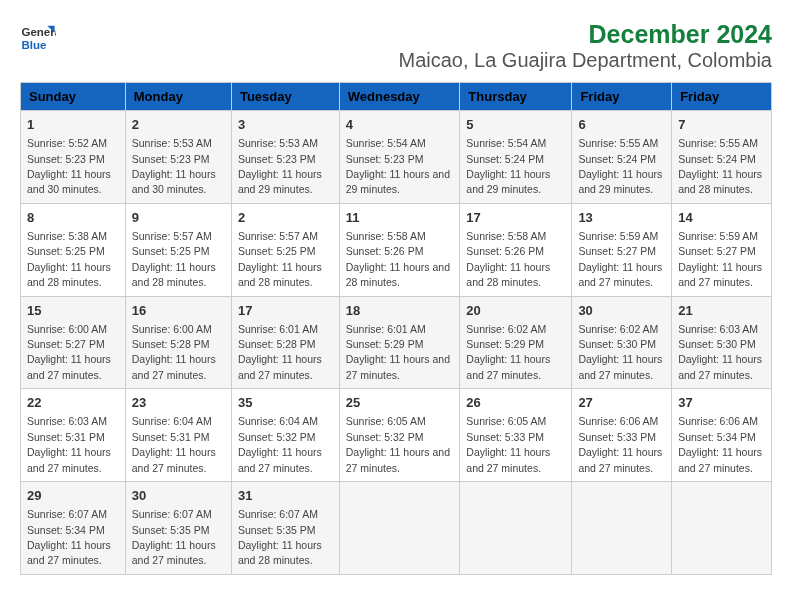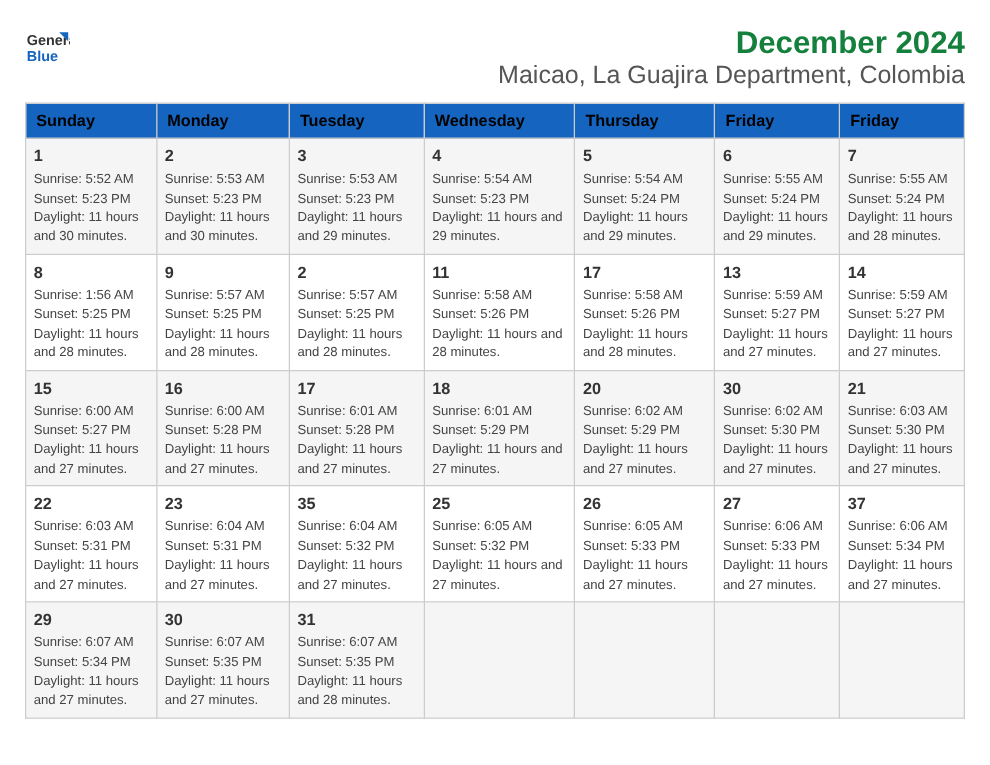--- a/index.html
+++ b/index.html
@@ -112,21 +112,21 @@
   <tr>
         <td><span class="day-num">1</span><span class="day-info">Sunrise: 5:52 AM</span><br><span class="day-info">Sunset: 5:23 PM</span><br><span class="day-info">Daylight: 11 hours and 30 minutes.</span></td>
         <td><span class="day-num">2</span><span class="day-info">Sunrise: 5:53 AM</span><br><span class="day-info">Sunset: 5:23 PM</span><br><span class="day-info">Daylight: 11 hours and 30 minutes.</span></td>
         <td><span class="day-num">3</span><span class="day-info">Sunrise: 5:53 AM</span><br><span class="day-info">Sunset: 5:23 PM</span><br><span class="day-info">Daylight: 11 hours and 29 minutes.</span></td>
         <td><span class="day-num">4</span><span class="day-info">Sunrise: 5:54 AM</span><br><span class="day-info">Sunset: 5:23 PM</span><br><span class="day-info">Daylight: 11 hours and 29 minutes.</span></td>
         <td><span class="day-num">5</span><span class="day-info">Sunrise: 5:54 AM</span><br><span class="day-info">Sunset: 5:24 PM</span><br><span class="day-info">Daylight: 11 hours and 29 minutes.</span></td>
         <td><span class="day-num">6</span><span class="day-info">Sunrise: 5:55 AM</span><br><span class="day-info">Sunset: 5:24 PM</span><br><span class="day-info">Daylight: 11 hours and 29 minutes.</span></td>
         <td><span class="day-num">7</span><span class="day-info">Sunrise: 5:55 AM</span><br><span class="day-info">Sunset: 5:24 PM</span><br><span class="day-info">Daylight: 11 hours and 28 minutes.</span></td>
       </tr>
       <tr>
-        <td><span class="day-num">8</span><span class="day-info">Sunrise: 1:56 AM</span><br><span class="day-info">Sunset: 5:25 PM</span><br><span class="day-info">Daylight: 11 hours and 28 minutes.</span></td>
+        <td><span class="day-num">8</span><span class="day-info">Sunrise: 5:38 AM</span><br><span class="day-info">Sunset: 5:25 PM</span><br><span class="day-info">Daylight: 11 hours and 28 minutes.</span></td>
         <td><span class="day-num">9</span><span class="day-info">Sunrise: 5:57 AM</span><br><span class="day-info">Sunset: 5:25 PM</span><br><span class="day-info">Daylight: 11 hours and 28 minutes.</span></td>
         <td><span class="day-num">2</span><span class="day-info">Sunrise: 5:57 AM</span><br><span class="day-info">Sunset: 5:25 PM</span><br><span class="day-info">Daylight: 11 hours and 28 minutes.</span></td>
         <td><span class="day-num">11</span><span class="day-info">Sunrise: 5:58 AM</span><br><span class="day-info">Sunset: 5:26 PM</span><br><span class="day-info">Daylight: 11 hours and 28 minutes.</span></td>
         <td><span class="day-num">17</span><span class="day-info">Sunrise: 5:58 AM</span><br><span class="day-info">Sunset: 5:26 PM</span><br><span class="day-info">Daylight: 11 hours and 28 minutes.</span></td>
         <td><span class="day-num">13</span><span class="day-info">Sunrise: 5:59 AM</span><br><span class="day-info">Sunset: 5:27 PM</span><br><span class="day-info">Daylight: 11 hours and 27 minutes.</span></td>
         <td><span class="day-num">14</span><span class="day-info">Sunrise: 5:59 AM</span><br><span class="day-info">Sunset: 5:27 PM</span><br><span class="day-info">Daylight: 11 hours and 27 minutes.</span></td>
       </tr>
       <tr>
         <td><span class="day-num">15</span><span class="day-info">Sunrise: 6:00 AM</span><br><span class="day-info">Sunset: 5:27 PM</span><br><span class="day-info">Daylight: 11 hours and 27 minutes.</span></td>
         <td><span class="day-num">16</span><span class="day-info">Sunrise: 6:00 AM</span><br><span class="day-info">Sunset: 5:28 PM</span><br><span class="day-info">Daylight: 11 hours and 27 minutes.</span></td>

